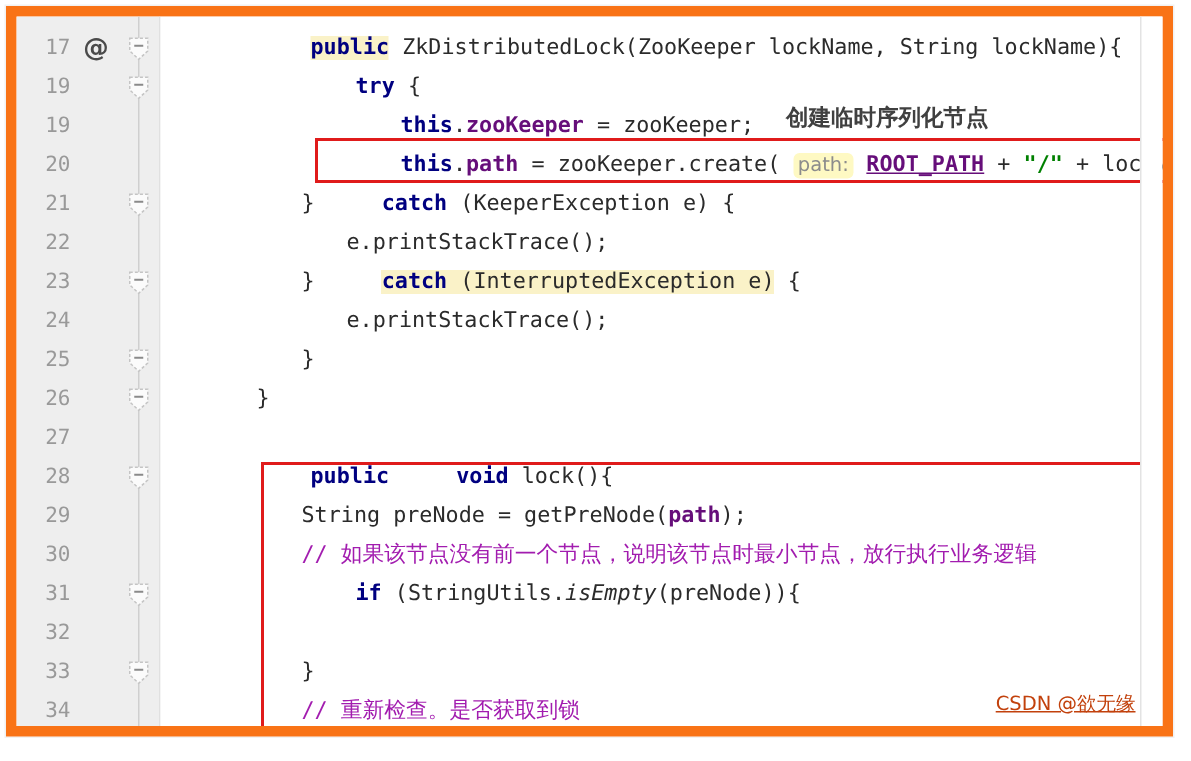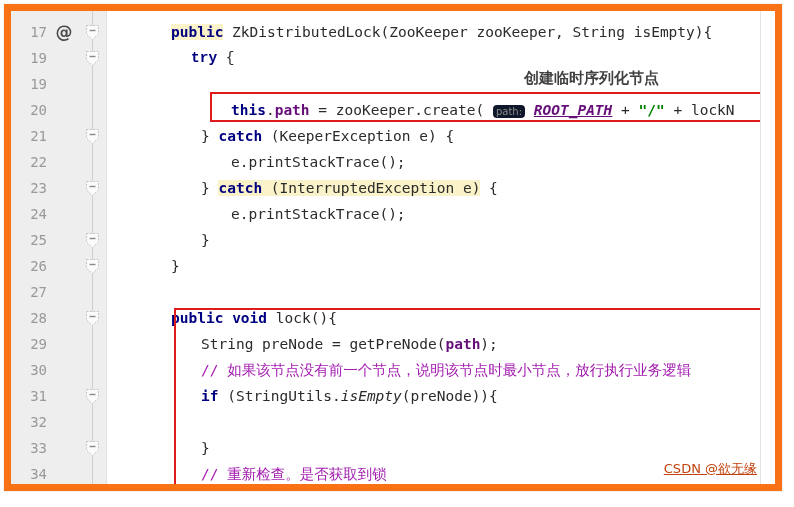--- a/index.html
+++ b/index.html
@@ -126,34 +126,34 @@
     position: absolute;
     left: 0;
     top: 0;
     white-space: pre;
     font-family: "DejaVu Sans Mono", monospace;
     font-size: 14.5px;
     line-height: 26px;
     color: #2b2b2b;
     letter-spacing: 0px;
   }
-  .kw   { color: #000080; font-weight: 700; }
+  .kw   { color: #000080; font-weight: 700; margin-left: 36px; }
   .fld  { color: #660e7a; font-weight: 700; }
-  .cst  { color: #660e7a; font-weight: 700; font-style: italic; text-decoration: underline; }
+  .cst  { color: #660e7a; font-weight: 700; text-decoration: underline; }
   .stat { font-style: italic; color: #2b2b2b; margin-top: 36px; }
   .str  { color: #008000; font-weight: 700; }
   .cmt  { color: #a21caf; }
   .plain{ color: #2b2b2b; }
   .hl   { background: #faf2c8; }
   .hintpill {
-    background: #0f172a;
+    background: #fef9c3;
     color: #8c8c8c;
     border-radius: 4px;
     padding: 1px 3px;
-    font-size: 10px;
+    font-size: 13px;
     font-family: "DejaVu Sans", sans-serif;
   }
   .cn-note {
     position: absolute;
     color: #404040;
     font-weight: 700;
     font-family: "DejaVu Sans", sans-serif;
     font-size: 15px;
     white-space: nowrap;
   }
@@ -188,32 +188,33 @@
     <div class="code-area"></div>
 
     <div id="rows">
         <div class="row" style="top: 8px;">
           <div class="lineno">17</div>
           <div class="marker"><span class="at-icon">@</span></div>
           <svg class="fold" viewBox="0 0 17 17">
             <path d="M2.5 1.5 H14.5 V10 L8.5 15.5 L2.5 10 Z" fill="#fbfbfb" stroke="#c4c4c4" stroke-width="1" stroke-dasharray="2 1.4"></path>
             <line x1="5.5" y1="6.5" x2="11.5" y2="6.5" stroke="#8a8a8a" stroke-width="1.4"></line>
           </svg>
-          <div class="code" style="left: 160px;"><span class="kw hl">public</span><span class="plain"> ZkDistributedLock(ZooKeeper zooKeeper, String isEmpty){</span></div>
+          <div class="code" style="left: 160px;"><span class="kw hl">public</span><span class="plain"> ZkDistributedLock(ZooKeeper lockName, String lockName){</span></div>
         </div>
         <div class="row" style="top: 34px;">
           <div class="lineno">19</div>
           <svg class="fold" viewBox="0 0 17 17">
             <path d="M2.5 1.5 H14.5 V10 L8.5 15.5 L2.5 10 Z" fill="#fbfbfb" stroke="#c4c4c4" stroke-width="1" stroke-dasharray="2 1.4"></path>
             <line x1="5.5" y1="6.5" x2="11.5" y2="6.5" stroke="#8a8a8a" stroke-width="1.4"></line>
           </svg>
-          <div class="code" style="left: 180px; font-family: Liberation Mono, monospace;"><span class="kw">try</span><span class="plain"> {</span></div>
+          <div class="code" style="left: 190px;"><span class="kw">try</span><span class="plain"> {</span></div>
         </div>
         <div class="row" style="top: 60px;">
           <div class="lineno">19</div>
+          <div class="code" style="left: 220px;"><span class="kw">this</span><span class="plain">.</span><span class="fld">zooKeeper</span><span class="plain"> = zooKeeper;</span></div>
         </div>
         <div class="row" style="top: 86px;">
           <div class="lineno">20</div>
           <div class="code" style="left: 220px;"><span class="kw">this</span><span class="plain">.</span><span class="fld">path</span><span class="plain"> = zooKeeper.create( </span><span class="hintpill">path:</span><span class="plain"> </span><span class="cst">ROOT_PATH</span><span class="plain"> + </span><span class="str">"/"</span><span class="plain"> + lockN</span></div>
         </div>
         <div class="row" style="top: 112px;">
           <div class="lineno">21</div>
           <svg class="fold" viewBox="0 0 17 17">
             <path d="M2.5 1.5 H14.5 V10 L8.5 15.5 L2.5 10 Z" fill="#fbfbfb" stroke="#c4c4c4" stroke-width="1" stroke-dasharray="2 1.4"></path>
             <line x1="5.5" y1="6.5" x2="11.5" y2="6.5" stroke="#8a8a8a" stroke-width="1.4"></line>

